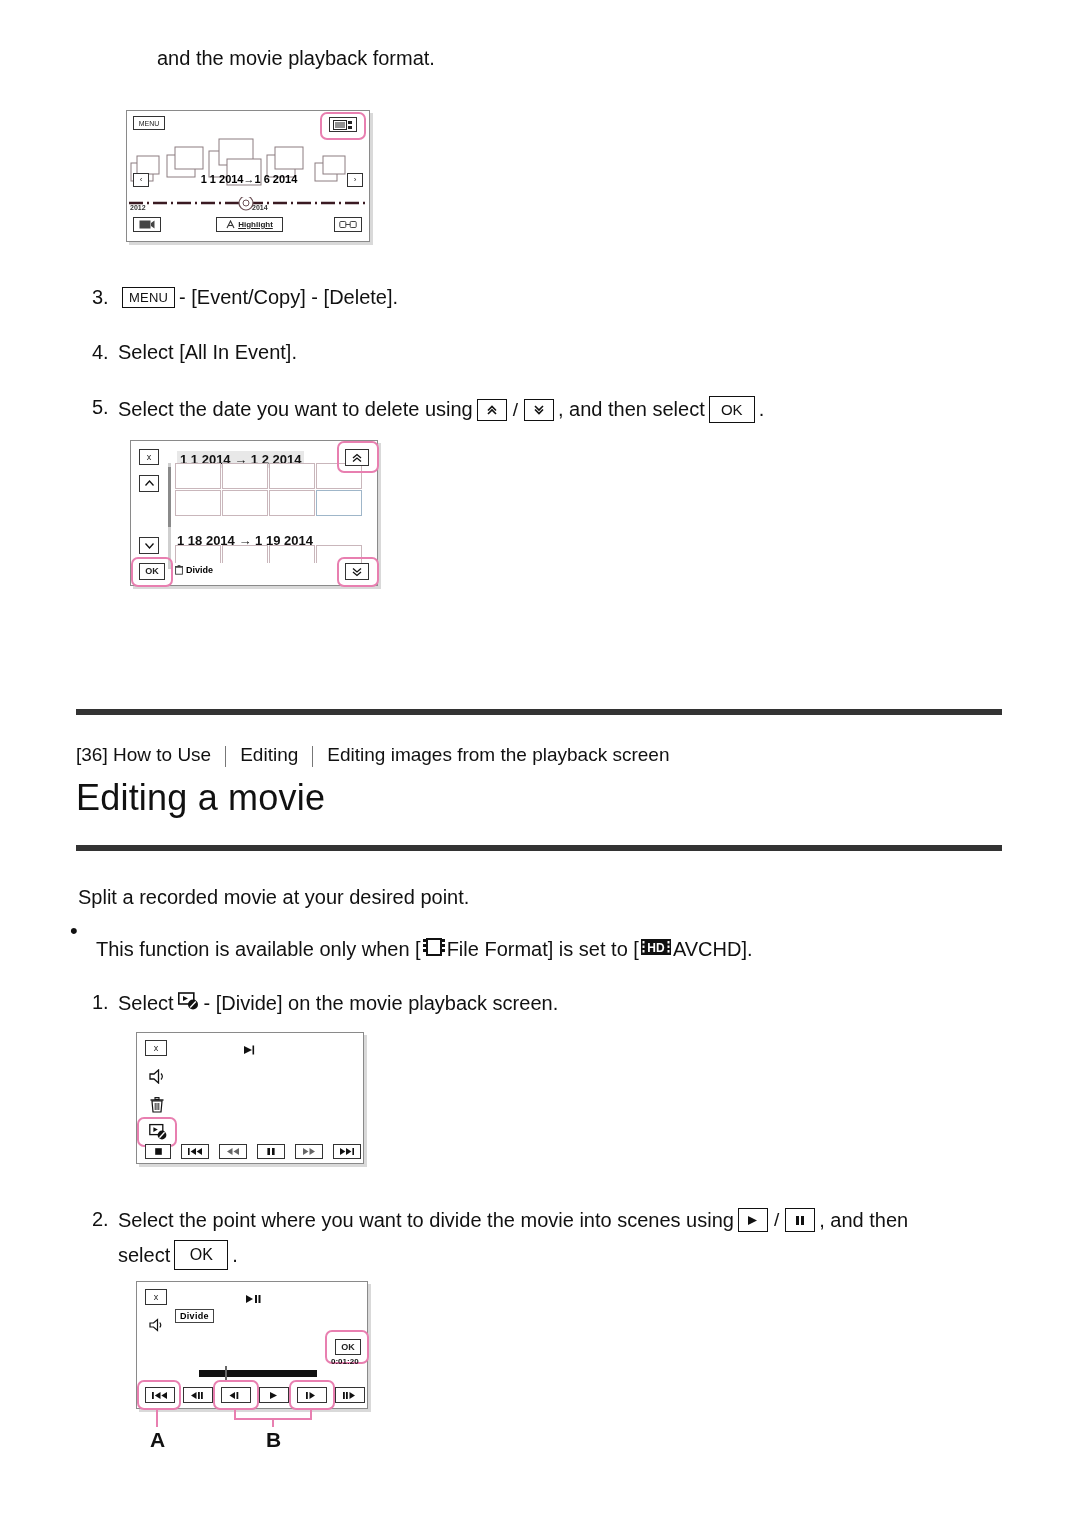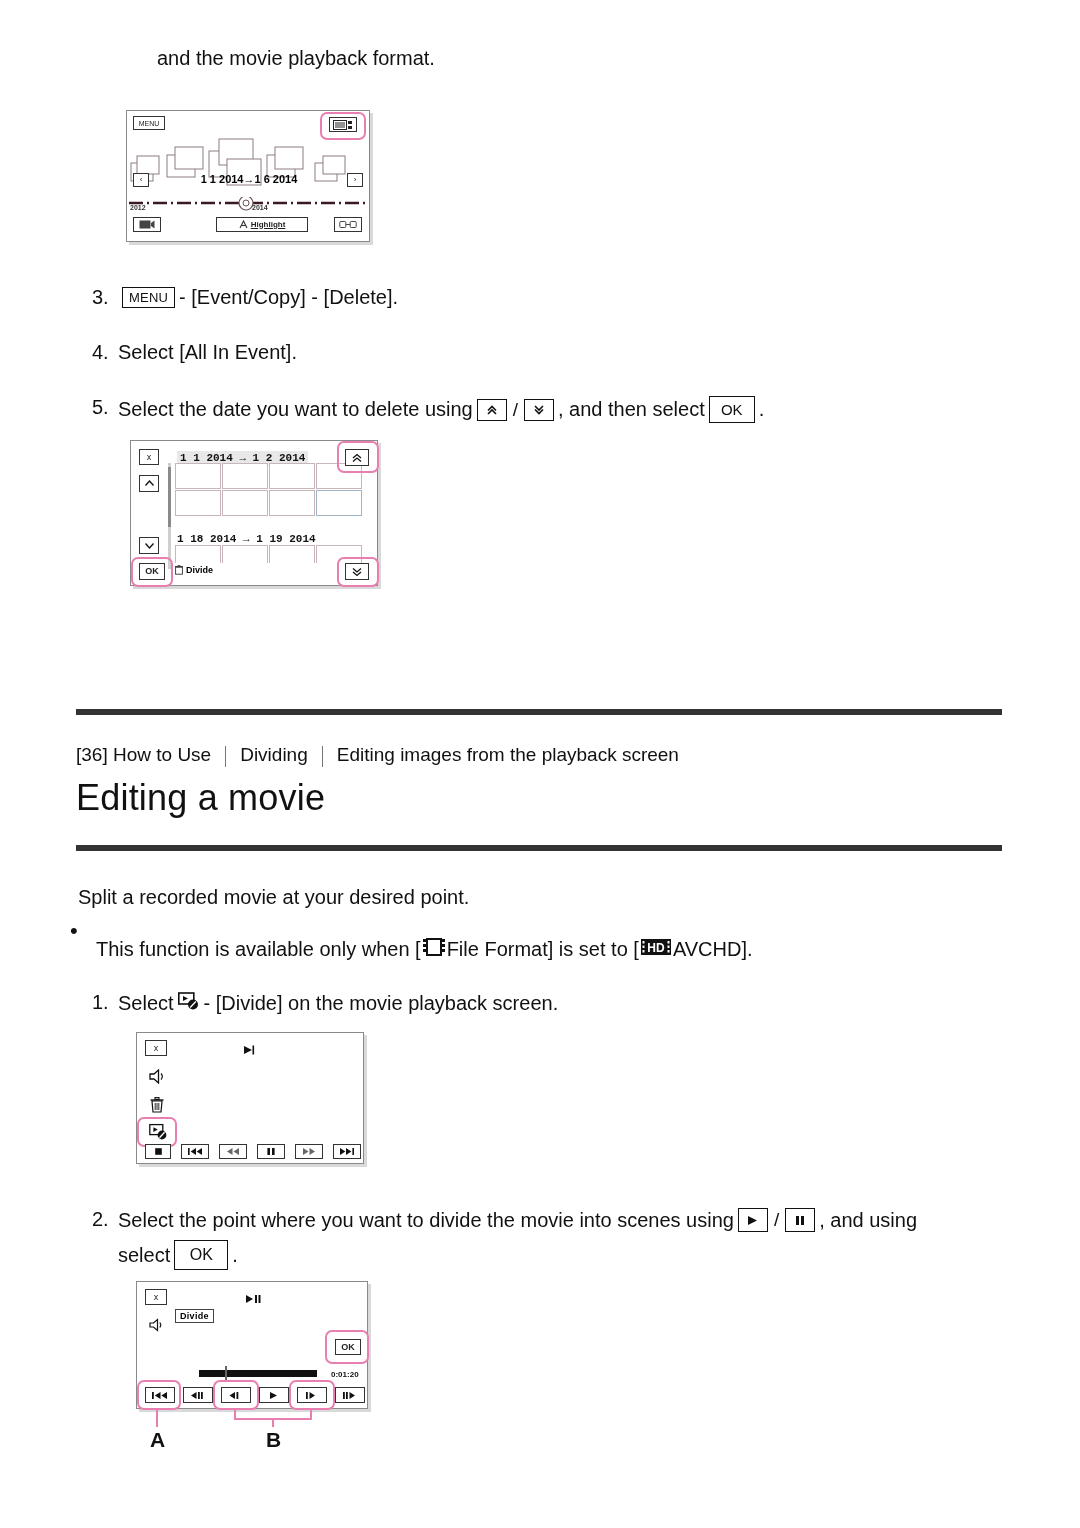--- a/index.html
+++ b/index.html
@@ -66,21 +66,21 @@
   }
   .hl{
     position:absolute;border:2.5px solid #e87fb0;border-radius:7px;
     box-sizing:border-box;pointer-events:none;
   }
   .cap{position:absolute;font-size:21px;font-weight:bold;color:#111;}
 
   .thumbgrid{position:absolute;}
   .cell{position:absolute;border:1px solid #c9b6bb;box-sizing:border-box;background:#fff;}
 
-  .datelabel{position:absolute;font-size:11px;font-weight:bold;color:#111;white-space:nowrap;font-family:Liberation Mono, monospace;}
+  .datelabel{position:absolute;font-size:13px;font-weight:bold;color:#111;white-space:nowrap;}
   .ts{position:absolute;font-size:8px;font-weight:bold;color:#111;}
 </style>
 </head>
 <body>
 
 <div class="page">
 
   <div class="para body-text" style="left:157px;top:45px;">and the movie playback format.</div>
 
   <div class="fig" style="left:126px;top:110px;width:248px;height:136px;">
@@ -127,21 +127,21 @@
       </svg>
       <div style="position:absolute;left:3px;top:93px;font-size:7px;font-weight:bold;color:#333;">2012</div>
       <div style="position:absolute;left:125px;top:93px;font-size:7px;font-weight:bold;color:#333;">2014</div>
 
       <div class="scr-btn" style="left:6px;top:106px;width:28px;height:15px;">
         <svg class="g" width="16" height="9" viewBox="0 0 16 9">
           <rect x="0.5" y="0.5" width="11" height="8" fill="#444"></rect>
           <polygon points="12,3 15.5,0.5 15.5,8.5 12,6" fill="#444"></polygon>
         </svg>
       </div>
-      <div class="scr-btn" style="left:89px;top:106px;width:92px;height:15px;font-size:8px;font-weight:bold;gap:3px;text-decoration:underline;">
+      <div class="scr-btn" style="left:89px;top:106px;width:67px;height:15px;font-size:8px;font-weight:bold;gap:3px;text-decoration:underline;">
         <svg class="g" width="9" height="9" viewBox="0 0 9 9">
           <path d="M1 8 L4.5 1 L8 8" fill="none" stroke="#333" stroke-width="1.1"></path>
           <line x1="2.3" y1="5.5" x2="6.7" y2="5.5" stroke="#333" stroke-width="1.1"></line>
         </svg>
         <span>Highlight</span>
       </div>
       <div class="scr-btn" style="left:207px;top:106px;width:28px;height:15px;">
         <svg class="g" width="18" height="9" viewBox="0 0 18 9">
           <rect x="0.8" y="1.5" width="6" height="6" rx="1" fill="none" stroke="#444" stroke-width="1"></rect>
           <rect x="11.2" y="1.5" width="6" height="6" rx="1" fill="none" stroke="#444" stroke-width="1"></rect>
@@ -255,21 +255,21 @@
       <div class="hl" style="left:206px;top:116px;width:42px;height:30px;"></div>
       <div class="hl" style="left:0px;top:116px;width:42px;height:30px;"></div>
     </div>
   </div>
 
   <div class="rule" style="top:709px;"></div>
 
   <div class="breadcrumb" style="top:744px;">
     <span>[36] How to Use</span>
     <span class="bc-sep"></span>
-    <span>Dividing</span>
+    <span>Editing</span>
     <span class="bc-sep"></span>
     <span>Editing images from the playback screen</span>
   </div>
 
   <div class="title" style="top:777px;">Editing a movie</div>
 
   <div class="rule" style="top:845px;"></div>
 
   <div class="para body-text" style="left:78px;top:884px;">Split a recorded movie at your desired point.</div>
 
@@ -411,21 +411,21 @@
             <polygon points="4,2 4,11 13,6.5" fill="#111"></polygon>
           </svg>
         </span>
         <span class="sep">/</span>
         <span class="key ctl">
           <svg width="14" height="13" viewBox="0 0 14 13">
             <rect x="3" y="2" width="3" height="9" fill="#111"></rect>
             <rect x="8" y="2" width="3" height="9" fill="#111"></rect>
           </svg>
         </span>
-        <span>, and using</span>
+        <span>, and then</span>
       </span>
       <span class="inline-row" style="margin-top:8px;">
         <span>select</span>
         <span class="key ok2">OK</span>
         <span>.</span>
       </span>
     </span>
   </div>
 
   <div class="fig" style="left:136px;top:1281px;width:240px;height:175px;">
@@ -448,21 +448,21 @@
           <polygon points="1,5 4.5,5 8.5,1.5 8.5,12.5 4.5,9 1,9" fill="none" stroke="#111" stroke-width="1.2"></polygon>
           <path d="M10.8 4.5 A4 4 0 0 1 10.8 9.5" fill="none" stroke="#111" stroke-width="1.1"></path>
         </svg>
       </div>
 
       <div class="hl" style="left:188px;top:48px;width:44px;height:34px;"></div>
       <div class="scr-btn" style="left:198px;top:57px;width:26px;height:16px;font-size:9px;font-weight:bold;">OK</div>
 
       <div style="position:absolute;left:62px;top:88px;width:118px;height:7px;background:#111;"></div>
       <div style="position:absolute;left:88px;top:84px;width:1.6px;height:15px;background:#666;"></div>
-      <div class="ts" style="left:186px;top:88px;padding-left:8px;">0:01:20</div>
+      <div class="ts" style="left:186px;top:75px;padding-left:8px;">0:01:20</div>
 
       <div class="scr-btn" style="left:8px;top:105px;width:30px;height:16px;">
         <svg width="18" height="9" viewBox="0 0 18 9">
           <rect x="1" y="1" width="1.8" height="7" fill="#111"></rect>
           <polygon points="9.5,1 9.5,8 3.8,4.5" fill="#111"></polygon>
           <polygon points="16,1 16,8 10.3,4.5" fill="#111"></polygon>
         </svg>
       </div>
       <div class="scr-btn" style="left:46px;top:105px;width:30px;height:16px;">
         <svg width="18" height="9" viewBox="0 0 18 9">

